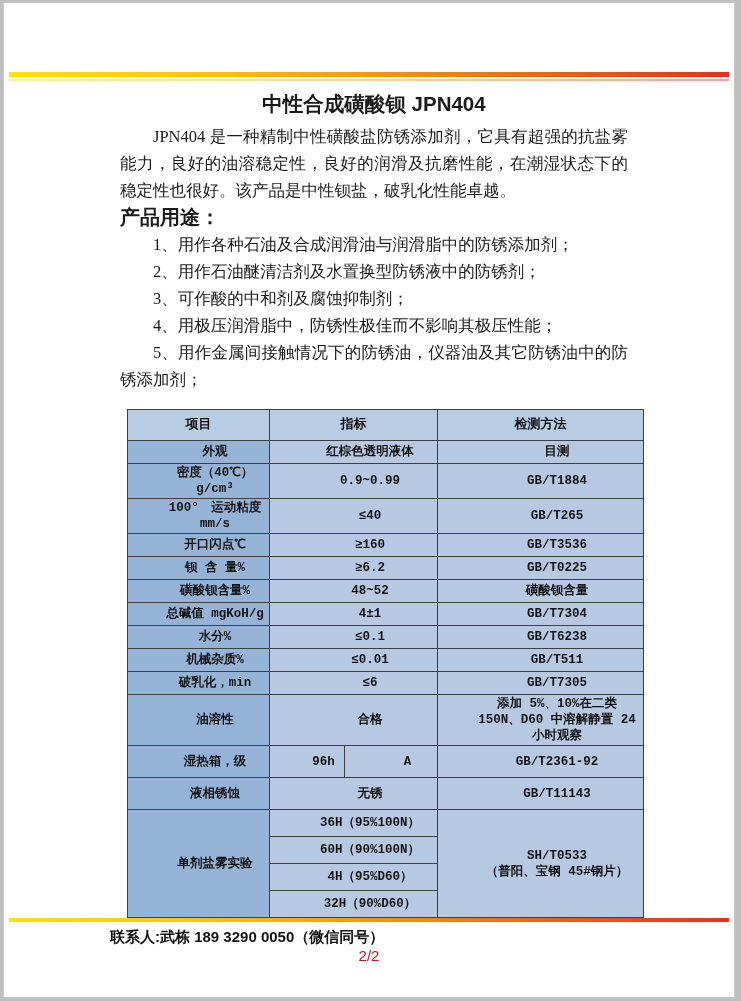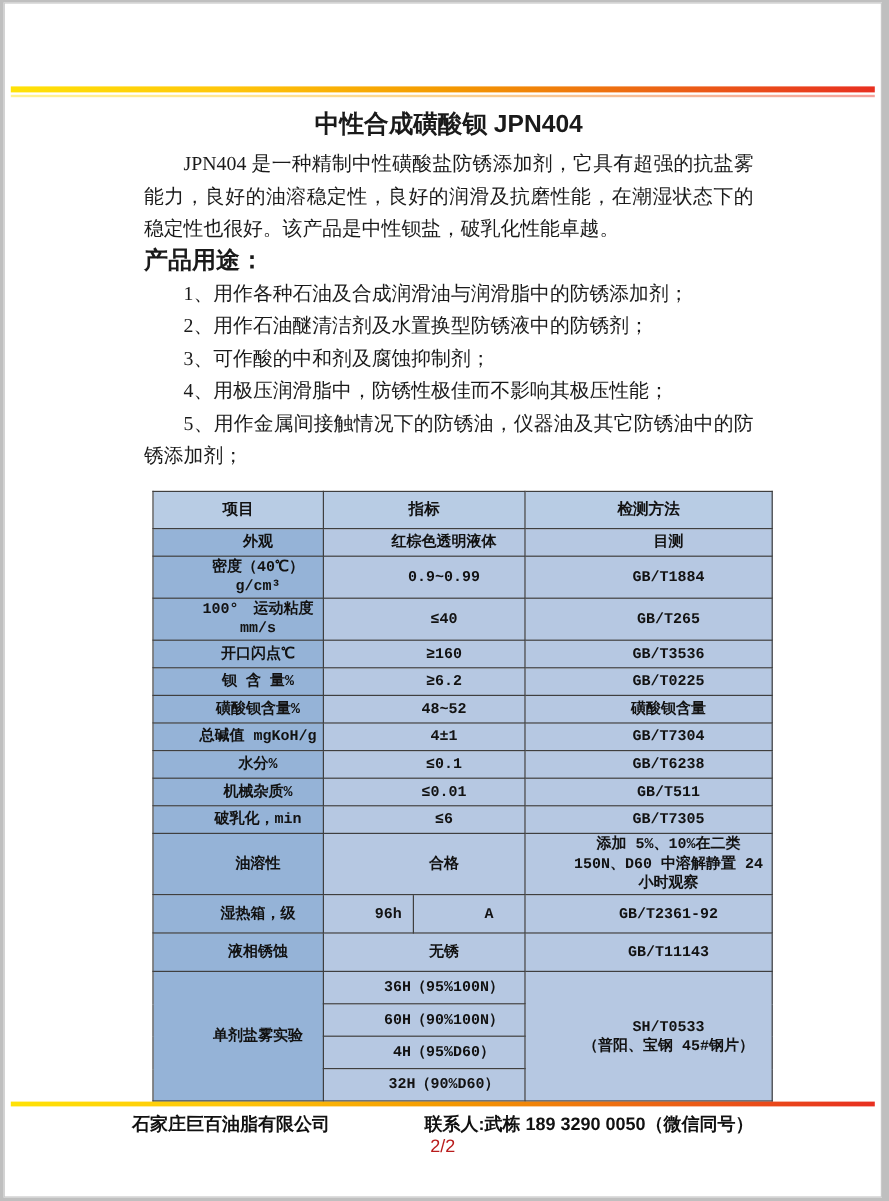--- a/index.html
+++ b/index.html
@@ -204,18 +204,17 @@
       </tr>
       <tr class="salt">
         <td colspan="2">32H（90%D60）</td>
       </tr>
     </tbody>
       </table>
   </div>
 
   <div class="stripe-footer"></div>
   <div class="footer-line">
-    <span>石家庄巨百油脂有限公司</span>
     <span>联系人:武栋  189 3290 0050（微信同号）</span>
   </div>
   <div class="page-num">2/2</div>
 
 </div>
 
 </body></html>

